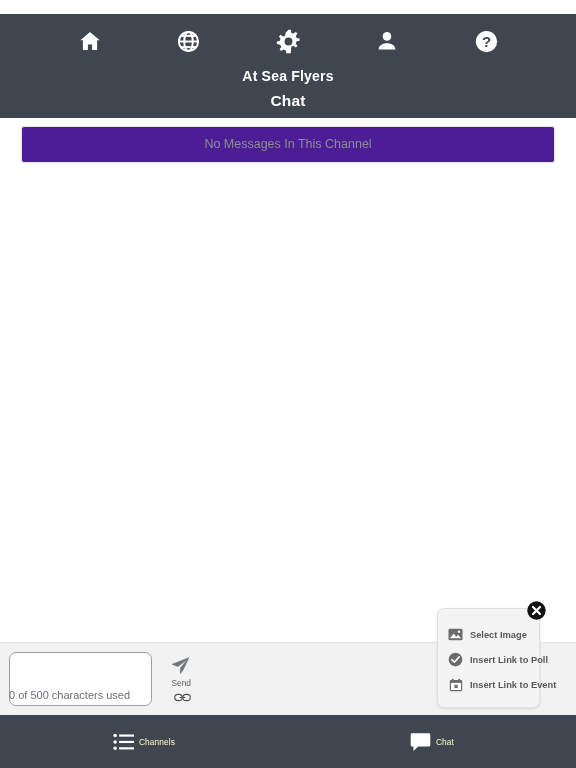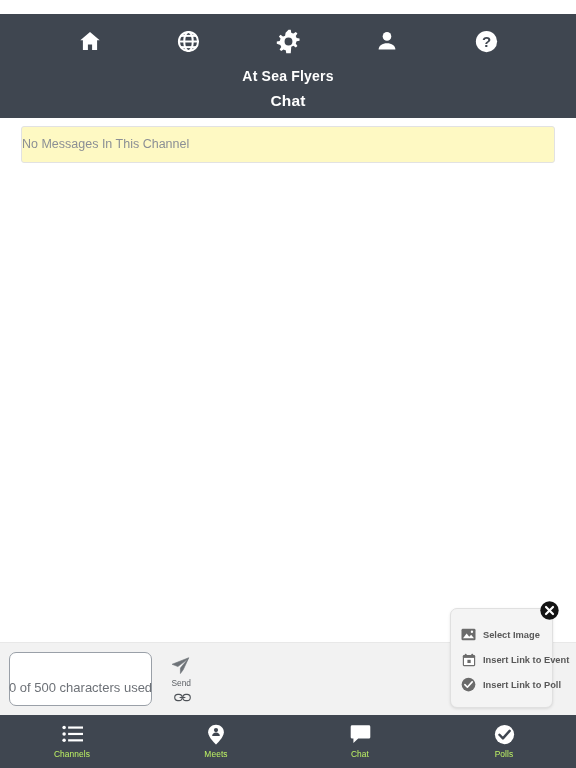--- a/index.html
+++ b/index.html
@@ -64,39 +64,38 @@
     padding: 8px 21px 0 21px;
     position: relative;
     overflow: hidden;
   }
   .empty-banner {
     border: 1px solid #e2e2e2;
     border-radius: 3px;
     height: 37px;
     display: flex;
     align-items: center;
-    justify-content: flex-start;
+    justify-content: center;
     color: #8b8f95;
     font-size: 12.5px;
-    background: #fef9c3;
+    background: #4c1d95;
   }
 
   
   .attach-popup {
     position: absolute;
     left: 437px;
     top: 608px;
     width: 103px;
     background: #f4f4f4;
     border: 1px solid #e0e0e0;
     border-radius: 7px;
     padding: 13px 10px 10px 10px;
     box-shadow: 0 1px 3px rgba(0,0,0,.10);
     z-index: 30;
-    margin-left: 13px;
   }
   .attach-close {
     position: absolute;
     right: -8px;
     top: -9px;
     width: 21px; height: 21px;
     cursor: pointer;
   }
   .attach-item {
     display: flex;
@@ -156,43 +155,42 @@
     font-size: 8.4px;
     color: #5d6166;
     margin-top: -1px;
     line-height: 1;
     cursor: pointer;
   }
   .link-icon-wrap { margin-top: 3px; cursor: pointer; }
   .char-counter {
     position: absolute;
     left: 9px;
-    bottom: 20px;
-    font-size: 13px;
+    bottom: 14px;
+    font-size: 11px;
     color: #6d7177;
     margin-top: 21px;
   }
 
   
   .bottomnav {
     flex: 0 0 auto;
     height: 53px;
     background: #3f4650;
     display: flex;
     align-items: stretch;
   }
   .nav-item {
     flex: 1 1 0;
     display: flex;
-    flex-direction: column;
     align-items: center;
     justify-content: center;
     gap: 5px;
     cursor: pointer;
-    color: #bef264;
+    color: #fef9c3;
   }
   .nav-item .nav-icon { display: flex; align-items: center; justify-content: center; height: 20px; }
   .nav-item .nav-label { font-size: 8.4px; letter-spacing: .1px; }
 </style>
 </head>
 <body>
 
 <div id="app">
 
   <div class="status-strip"></div>
@@ -258,43 +256,43 @@
 
     <div class="attach-item">
       <span class="ai-icon">
         <svg width="15" height="13" viewBox="0 0 24 20" aria-hidden="true">
           <rect x="0.8" y="0.8" width="22.4" height="18.4" rx="2.2" fill="#6b6b6b"></rect>
           <path d="M3.2 16 L9 8.4 L13.2 13.4 L16.2 10.2 L20.8 16 Z" fill="#ffffff"></path>
           <circle cx="17.5" cy="5.6" r="1.9" fill="#ffffff"></circle>
         </svg>
       </span>
       <span class="ai-label">Select Image</span>
+    </div>
+
+    <div class="attach-item">
+      <span class="ai-icon">
+        <svg width="15" height="15" viewBox="0 0 24 24" aria-hidden="true">
+          <circle cx="12" cy="12" r="11" fill="#6b6b6b"></circle>
+          <path d="M6.2 12.3 L10.2 16.4 L17.9 7.8" stroke="#ffffff" stroke-width="2.6" fill="none" stroke-linecap="round" stroke-linejoin="round"></path>
+        </svg>
+      </span>
+      <span class="ai-label">Insert Link to Poll</span>
     </div>
 
     <div class="attach-item">
       <span class="ai-icon">
         <svg width="14" height="14" viewBox="0 0 24 24" aria-hidden="true">
           <rect x="1.4" y="3.6" width="21.2" height="19" rx="2" fill="#6b6b6b"></rect>
           <rect x="3.4" y="8.4" width="17.2" height="12.2" fill="#ffffff"></rect>
           <rect x="9.3" y="11.6" width="5.6" height="5.6" fill="#6b6b6b"></rect>
           <rect x="5.1" y="1.2" width="2.6" height="4.6" rx="1" fill="#6b6b6b"></rect>
           <rect x="16.3" y="1.2" width="2.6" height="4.6" rx="1" fill="#6b6b6b"></rect>
         </svg>
       </span>
       <span class="ai-label">Insert Link to Event</span>
-    </div>
-
-    <div class="attach-item">
-      <span class="ai-icon">
-        <svg width="15" height="15" viewBox="0 0 24 24" aria-hidden="true">
-          <circle cx="12" cy="12" r="11" fill="#6b6b6b"></circle>
-          <path d="M6.2 12.3 L10.2 16.4 L17.9 7.8" stroke="#ffffff" stroke-width="2.6" fill="none" stroke-linecap="round" stroke-linejoin="round"></path>
-        </svg>
-      </span>
-      <span class="ai-label">Insert Link to Poll</span>
     </div>
 
   </div>
 
   <div class="composer">
     <div class="composer-row">
       <textarea class="composer-input" placeholder="" style=""></textarea>
       <div class="composer-actions">
         <span>
           <svg width="21" height="21" viewBox="0 0 24 24" aria-hidden="true">
@@ -323,47 +321,28 @@
             <rect x="7" y="1.4" width="17" height="2.5"></rect>
           <circle cx="2.4" cy="9.9" r="2.0"></circle>
             <rect x="7" y="8.7" width="17" height="2.5"></rect>
           <circle cx="2.4" cy="17.2" r="2.0"></circle>
             <rect x="7" y="16.0" width="17" height="2.5"></rect>
         </svg>
       </span>
       <span class="nav-label">Channels</span>
     </div>
 
-    <div class="nav-item">
-      <span class="nav-icon">
-        <svg width="18" height="21" viewBox="0 0 20 24" aria-hidden="true">
-          <path d="M10 0.8 C4.9 0.8 1.0 4.6 1.0 9.3 C1.0 15.2 10 23.3 10 23.3 C10 23.3 19 15.2 19 9.3 C19 4.6 15.1 0.8 10 0.8 Z" fill="#ffffff"></path>
-          <circle cx="10" cy="6.9" r="2.4" fill="#3f4650"></circle>
-          <path d="M5.6 13.6 c0-2.5 2.0-4.0 4.4-4.0 s4.4 1.5 4.4 4.0 Z" fill="#3f4650"></path>
-        </svg>
-      </span>
-      <span class="nav-label">Meets</span>
-    </div>
 
 
     <div class="nav-item">
       <span class="nav-icon">
         <svg width="21" height="20" viewBox="0 0 24 22" fill="#ffffff" aria-hidden="true">
           <path d="M2.4 1.0 h19.2 a1.6 1.6 0 0 1 1.6 1.6 v12.0 a1.6 1.6 0 0 1 -1.6 1.6 H9.4 L3.9 21.2 V16.2 H2.4 a1.6 1.6 0 0 1 -1.6-1.6 V2.6 a1.6 1.6 0 0 1 1.6-1.6 Z"></path>
         </svg>
       </span>
       <span class="nav-label">Chat</span>
     </div>
 
 
-    <div class="nav-item">
-      <span class="nav-icon">
-        <svg width="21" height="21" viewBox="0 0 24 24" aria-hidden="true">
-          <circle cx="12" cy="12" r="11" fill="#ffffff"></circle>
-          <path d="M6.2 12.3 L10.2 16.4 L17.9 7.8" stroke="#3f4650" stroke-width="2.8" fill="none" stroke-linecap="round" stroke-linejoin="round"></path>
-        </svg>
-      </span>
-      <span class="nav-label">Polls</span>
-    </div>
 
   </div>
 
 </div>
 
 </body></html>

